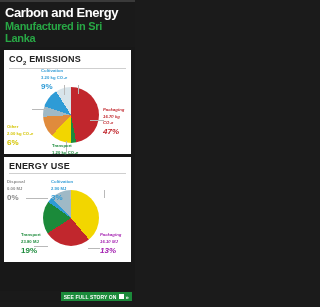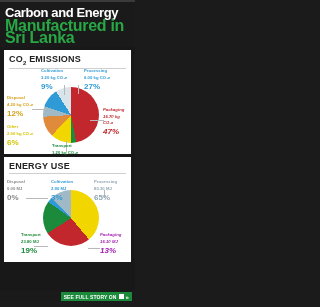--- a/index.html
+++ b/index.html
@@ -14,21 +14,21 @@
   
   .header{position:relative;background:#1a1a1a;padding:5px 5px 3px 5px;}
   .header:before{content:"";position:absolute;left:0;top:0;width:100%;height:2px;background:#3a3a3a;}
   .title{
     color:#ffffff;font-weight:bold;font-size:13px;line-height:12px;
     letter-spacing:-0.4px;margin:2px 0 0 0;
     font-family:"Liberation Sans", sans-serif;
   }
   .title span{display:block;}
   .subtitle{
-    color:#28a745;font-weight:bold;font-size:16px;line-height:12px;
+    color:#28a745;font-weight:bold;font-size:11px;line-height:12px;
     letter-spacing:-0.3px;margin-top:1px;
   }
 
   
   .panel{background:#ffffff;margin:3px 4px;position:relative;}
   .panel-head{
     font-weight:bold;font-size:9px;letter-spacing:0.2px;
     color:#222222;padding:4px 5px 2px 5px;
   }
   .panel-head sub{font-size:6px;}
@@ -99,31 +99,21 @@
       <div class="leader h" style="left:28px;top:40px;width:14px;"></div>
       <div class="leader h" style="left:86px;top:51px;width:14px;"></div>
       <div class="leader v" style="left:62px;top:72px;height:11px;"></div>
 
       <div class="lbl" style="left:37px;top:-1px;color:#2e9bd6;">
         <span class="nm">Cultivation</span>
         <span class="vl">3.20 kg CO₂e</span>
         <span class="pc">9%</span>
       </div>
 
-      <div class="lbl" style="left:80px;top:-1px;color:#2e9bd6;">
-        <span class="nm">Processing</span>
-        <span class="vl">6.00 kg CO₂e</span>
-        <span class="pc">27%</span>
-      </div>
 
-      <div class="lbl" style="left:3px;top:26px;color:#d4a017;">
-        <span class="nm">Disposal</span>
-        <span class="vl">4.20 kg CO₂e</span>
-        <span class="pc">12%</span>
-      </div>
 
       <div class="lbl" style="left:3px;top:55px;color:#d4c400;">
         <span class="nm">Other</span>
         <span class="vl">2.00 kg CO₂e</span>
         <span class="pc">6%</span>
       </div>
 
       <div class="lbl right" style="left:99px;top:38px;color:#c1272d;">
         <span class="nm">Packaging</span>
         <span class="vl">16.70 kg CO₂e</span>
@@ -163,25 +153,20 @@
         <span class="vl">0.00 MJ</span>
         <span class="pc">0%</span>
       </div>
 
       <div class="lbl" style="left:47px;top:5px;color:#2e9bd6;">
         <span class="nm">Cultivation</span>
         <span class="vl">2.90 MJ</span>
         <span class="pc">3%</span>
       </div>
 
-      <div class="lbl" style="left:90px;top:5px;color:#8fa7b2;">
-        <span class="nm">Processing</span>
-        <span class="vl">80.30 MJ</span>
-        <span class="pc">65%</span>
-      </div>
 
       <div class="lbl" style="left:17px;top:58px;color:#1b8a3a;">
         <span class="nm">Transport</span>
         <span class="vl">23.80 MJ</span>
         <span class="pc">19%</span>
       </div>
 
       <div class="lbl right" style="left:96px;top:58px;color:#a21caf;">
         <span class="nm">Packaging</span>
         <span class="vl">16.10 MJ</span>

